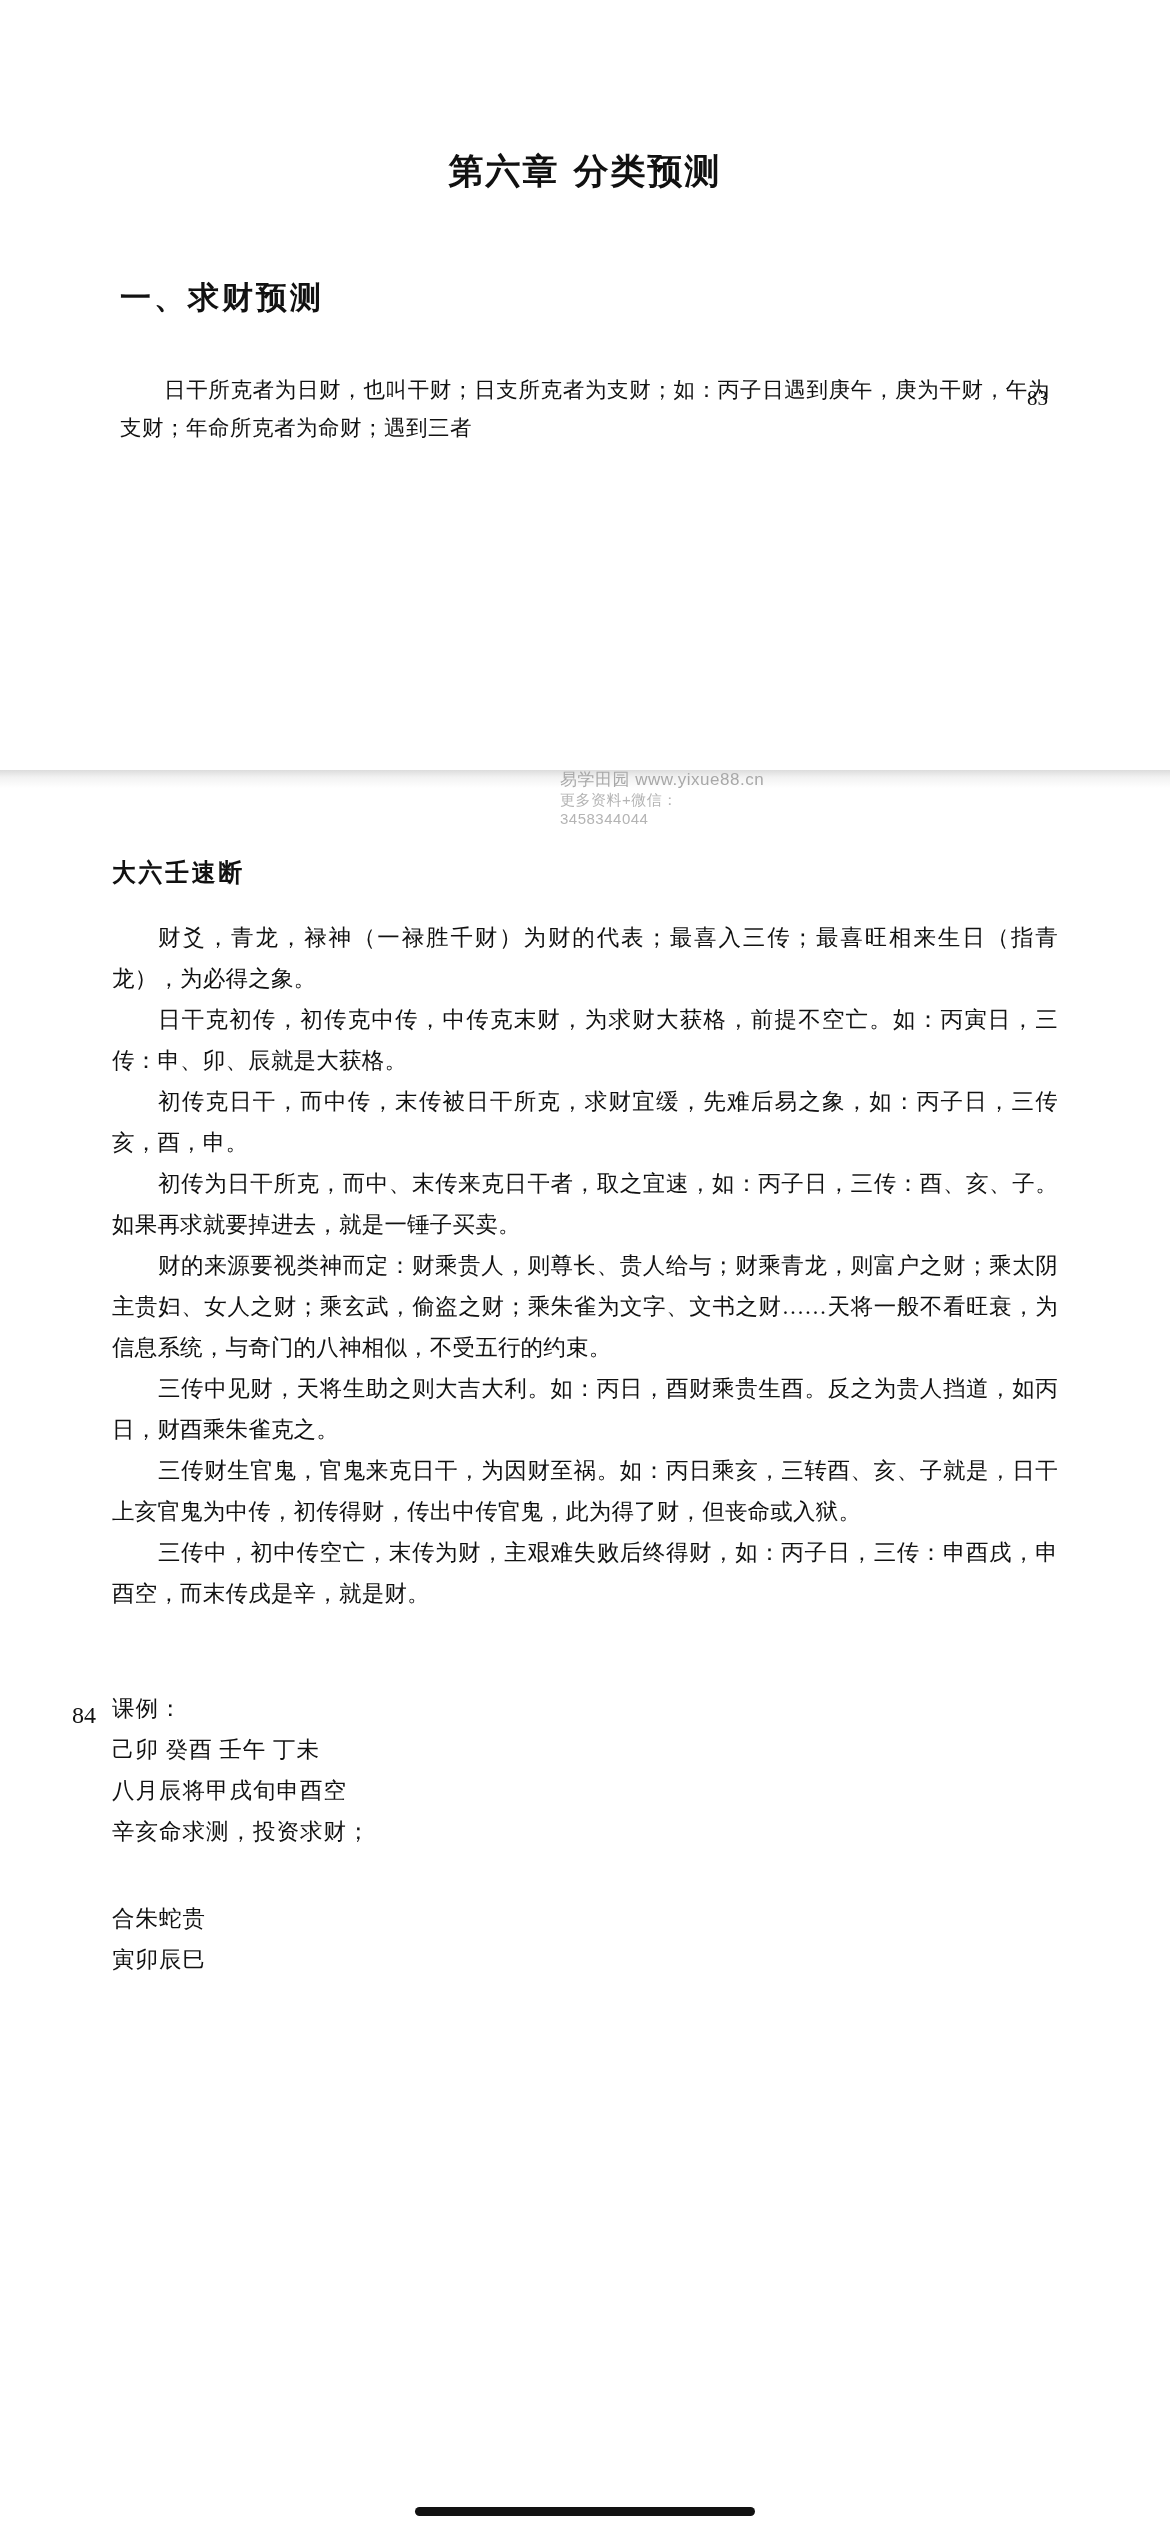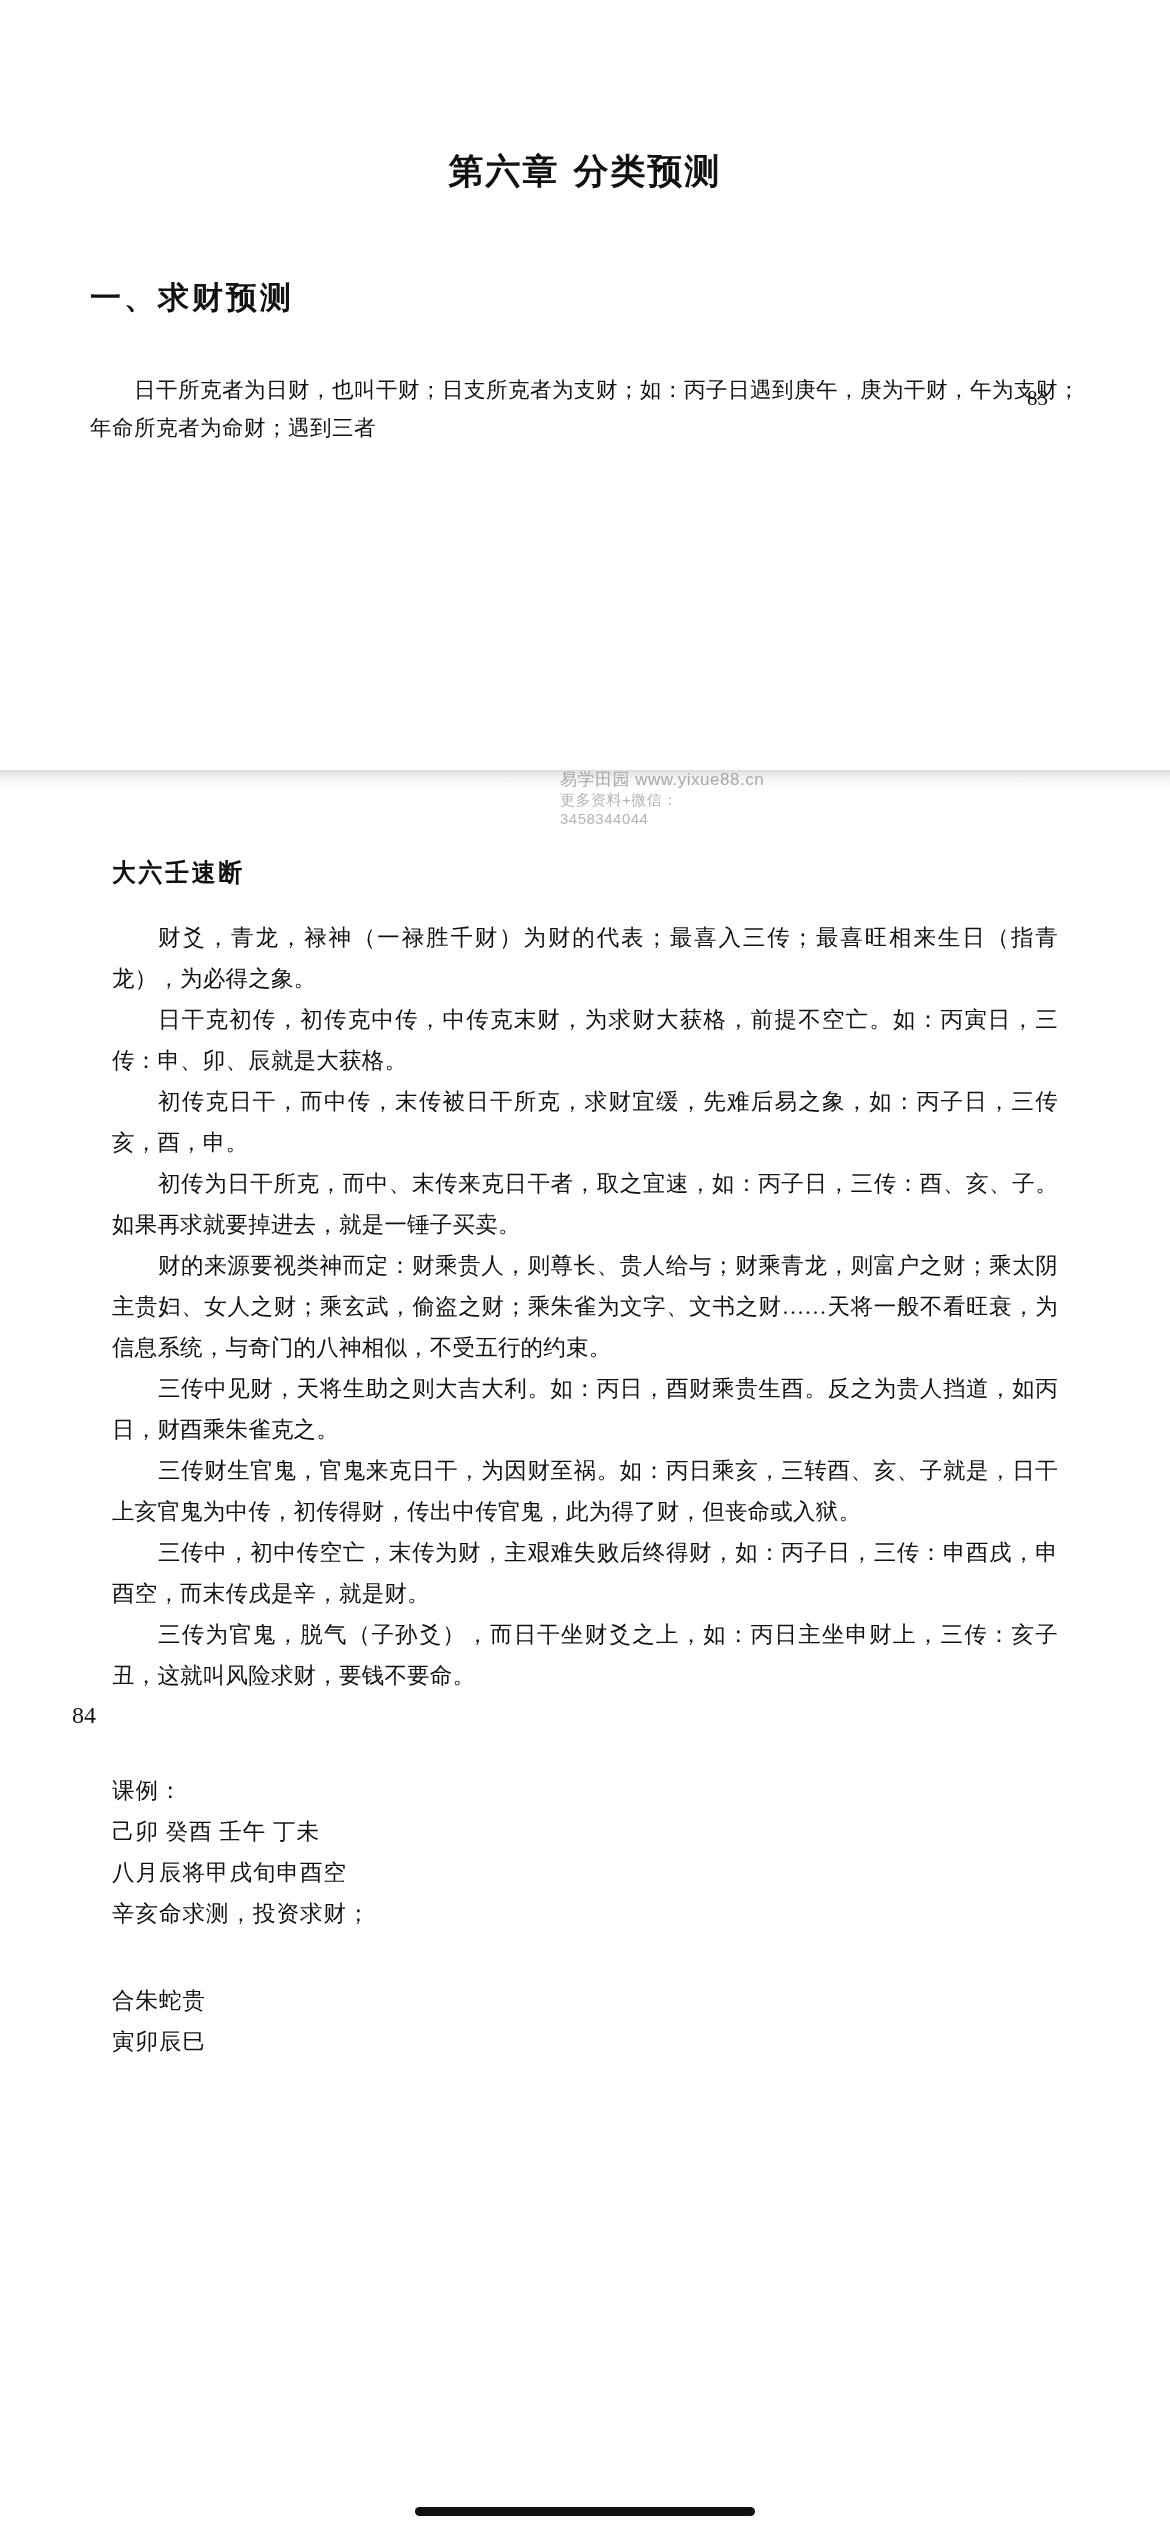--- a/index.html
+++ b/index.html
@@ -18,21 +18,21 @@
   }
 
   
   .page-top {
     position: absolute;
     top: 0;
     left: 0;
     width: 1170px;
     height: 770px;
     background: #fff;
-    padding: 0 90px;
+    padding: 0 120px;
   }
   .chapter-title {
     text-align: center;
     font-size: 35px;
     font-weight: bold;
     letter-spacing: 2px;
     margin-top: 148px;
     font-family: "DejaVu Serif", "Liberation Serif", serif;
   }
   .section-title {
@@ -195,21 +195,20 @@
 
   <div class="body-block">
     <p class="indent">财爻，青龙，禄神（一禄胜千财）为财的代表；最喜入三传；最喜旺相来生日（指青龙），为必得之象。</p>
     <p class="indent">日干克初传，初传克中传，中传克末财，为求财大获格，前提不空亡。如：丙寅日，三传：申、卯、辰就是大获格。</p>
     <p class="indent">初传克日干，而中传，末传被日干所克，求财宜缓，先难后易之象，如：丙子日，三传亥，酉，申。</p>
     <p class="indent">初传为日干所克，而中、末传来克日干者，取之宜速，如：丙子日，三传：酉、亥、子。如果再求就要掉进去，就是一锤子买卖。</p>
     <p class="indent">财的来源要视类神而定：财乘贵人，则尊长、贵人给与；财乘青龙，则富户之财；乘太阴主贵妇、女人之财；乘玄武，偷盗之财；乘朱雀为文字、文书之财……天将一般不看旺衰，为信息系统，与奇门的八神相似，不受五行的约束。</p>
     <p class="indent">三传中见财，天将生助之则大吉大利。如：丙日，酉财乘贵生酉。反之为贵人挡道，如丙日，财酉乘朱雀克之。</p>
     <p class="indent">三传财生官鬼，官鬼来克日干，为因财至祸。如：丙日乘亥，三转酉、亥、子就是，日干上亥官鬼为中传，初传得财，传出中传官鬼，此为得了财，但丧命或入狱。</p>
     <p class="indent">三传中，初中传空亡，末传为财，主艰难失败后终得财，如：丙子日，三传：申酉戌，申酉空，而末传戌是辛，就是财。</p>
-    <p class="indent">三传为官鬼，脱气（子孙爻），而日干坐财爻之上，如：丙日主坐申财上，三传：亥子丑，这就叫风险求财，要钱不要命。</p>
   </div>
 
   <div class="case-block">
     <div class="case-line">课例：</div>
     <div class="case-line">己卯 癸酉 壬午 丁未</div>
     <div class="case-line">八月辰将甲戌旬申酉空</div>
     <div class="case-line">辛亥命求测，投资求财；</div>
     <div class="case-line case-sub">合朱蛇贵</div>
     <div class="case-line">寅卯辰巳</div>
   </div>

